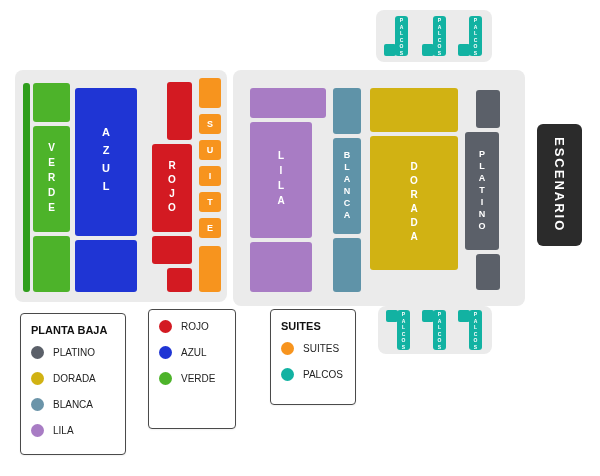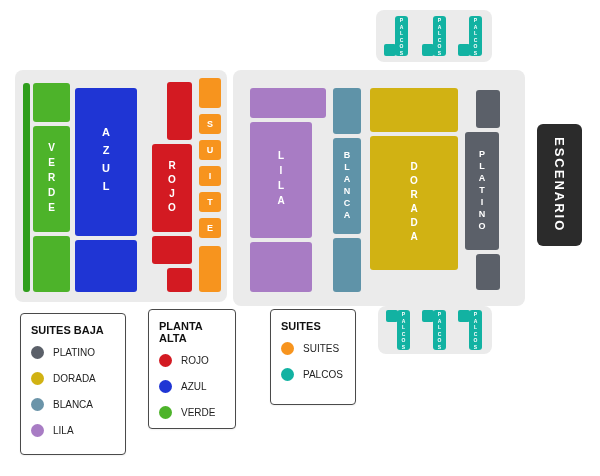--- a/index.html
+++ b/index.html
@@ -147,41 +147,40 @@
     </div>
     <div class="palco up" style="left:80px;top:4px">
       <div class="bar c-teal">
           <span>PALCOS</span>
         </div>
       <div class="foot c-teal"></div>
     </div>
   </div>
 
   <div class="legend" style="left:20px;top:313px;width:106px;height:142px">
-    <h3>SUITES BAJA</h3>
+    <h3>PLANTA BAJA</h3>
     <div class="lrow">
       <span class="dot" style="background: rgb(91, 96, 105);"></span>
       <span class="lbl">PLATINO</span>
     </div>
     <div class="lrow">
       <span class="dot" style="background: rgb(209, 178, 19);"></span>
       <span class="lbl">DORADA</span>
     </div>
     <div class="lrow">
       <span class="dot" style="background: rgb(107, 148, 169);"></span>
       <span class="lbl">BLANCA</span>
     </div>
     <div class="lrow">
       <span class="dot" style="background: rgb(168, 124, 196);"></span>
       <span class="lbl">LILA</span>
     </div>
   </div>
 
   <div class="legend" style="left:148px;top:309px;width:88px;height:120px">
-    <h3>PLANTA ALTA</h3>
     <div class="lrow">
       <span class="dot" style="background: rgb(211, 26, 34);"></span>
       <span class="lbl">ROJO</span>
     </div>
     <div class="lrow">
       <span class="dot" style="background: rgb(31, 53, 212);"></span>
       <span class="lbl">AZUL</span>
     </div>
     <div class="lrow">
       <span class="dot" style="background: rgb(77, 179, 42);"></span>

